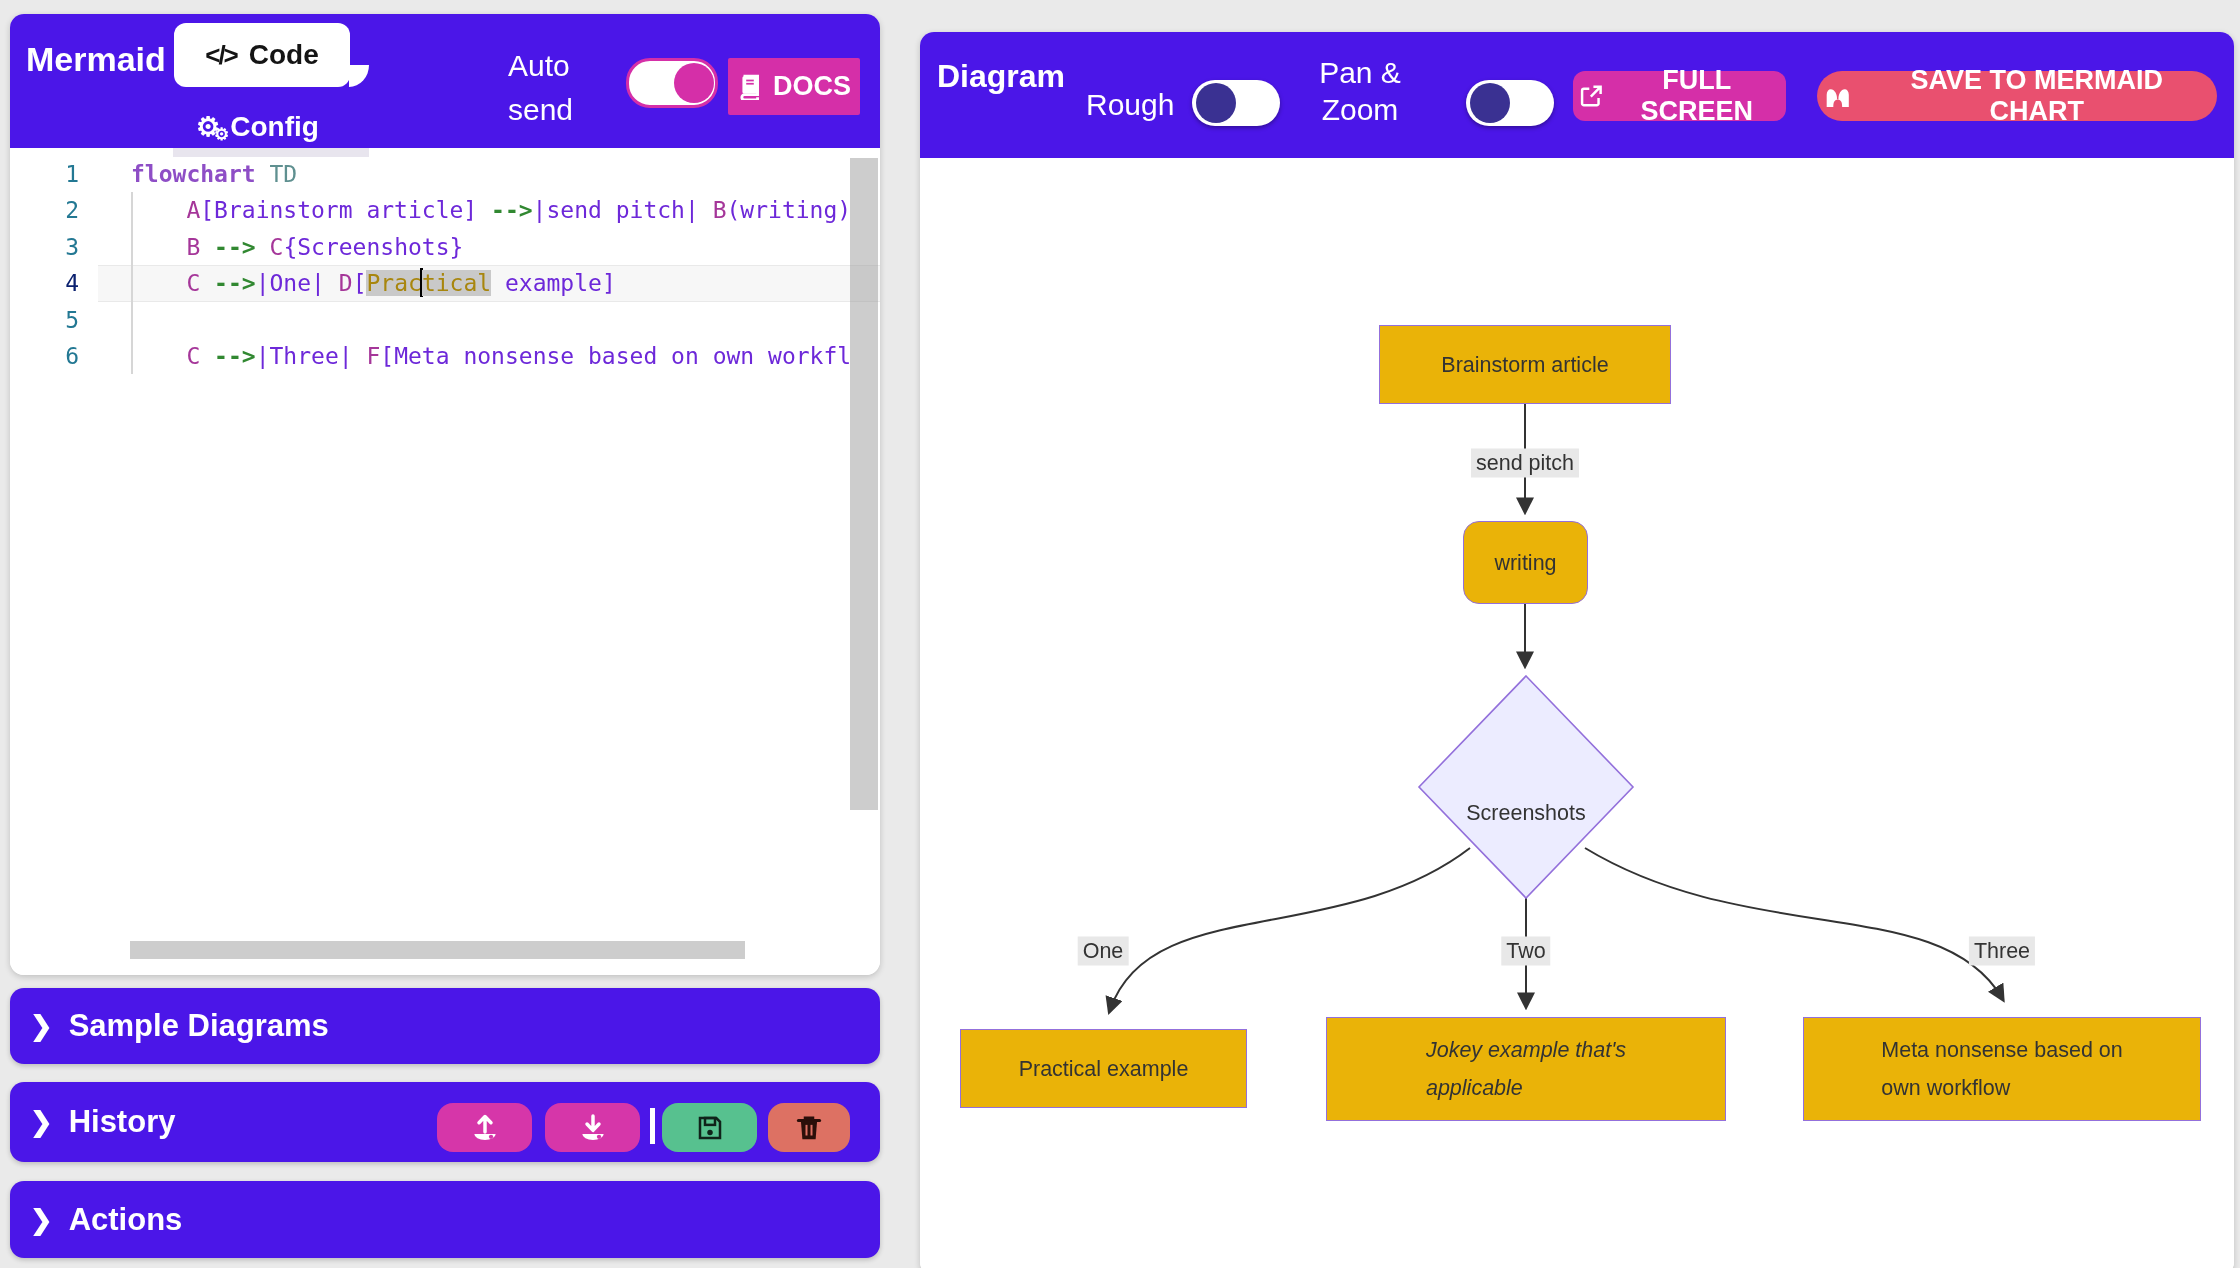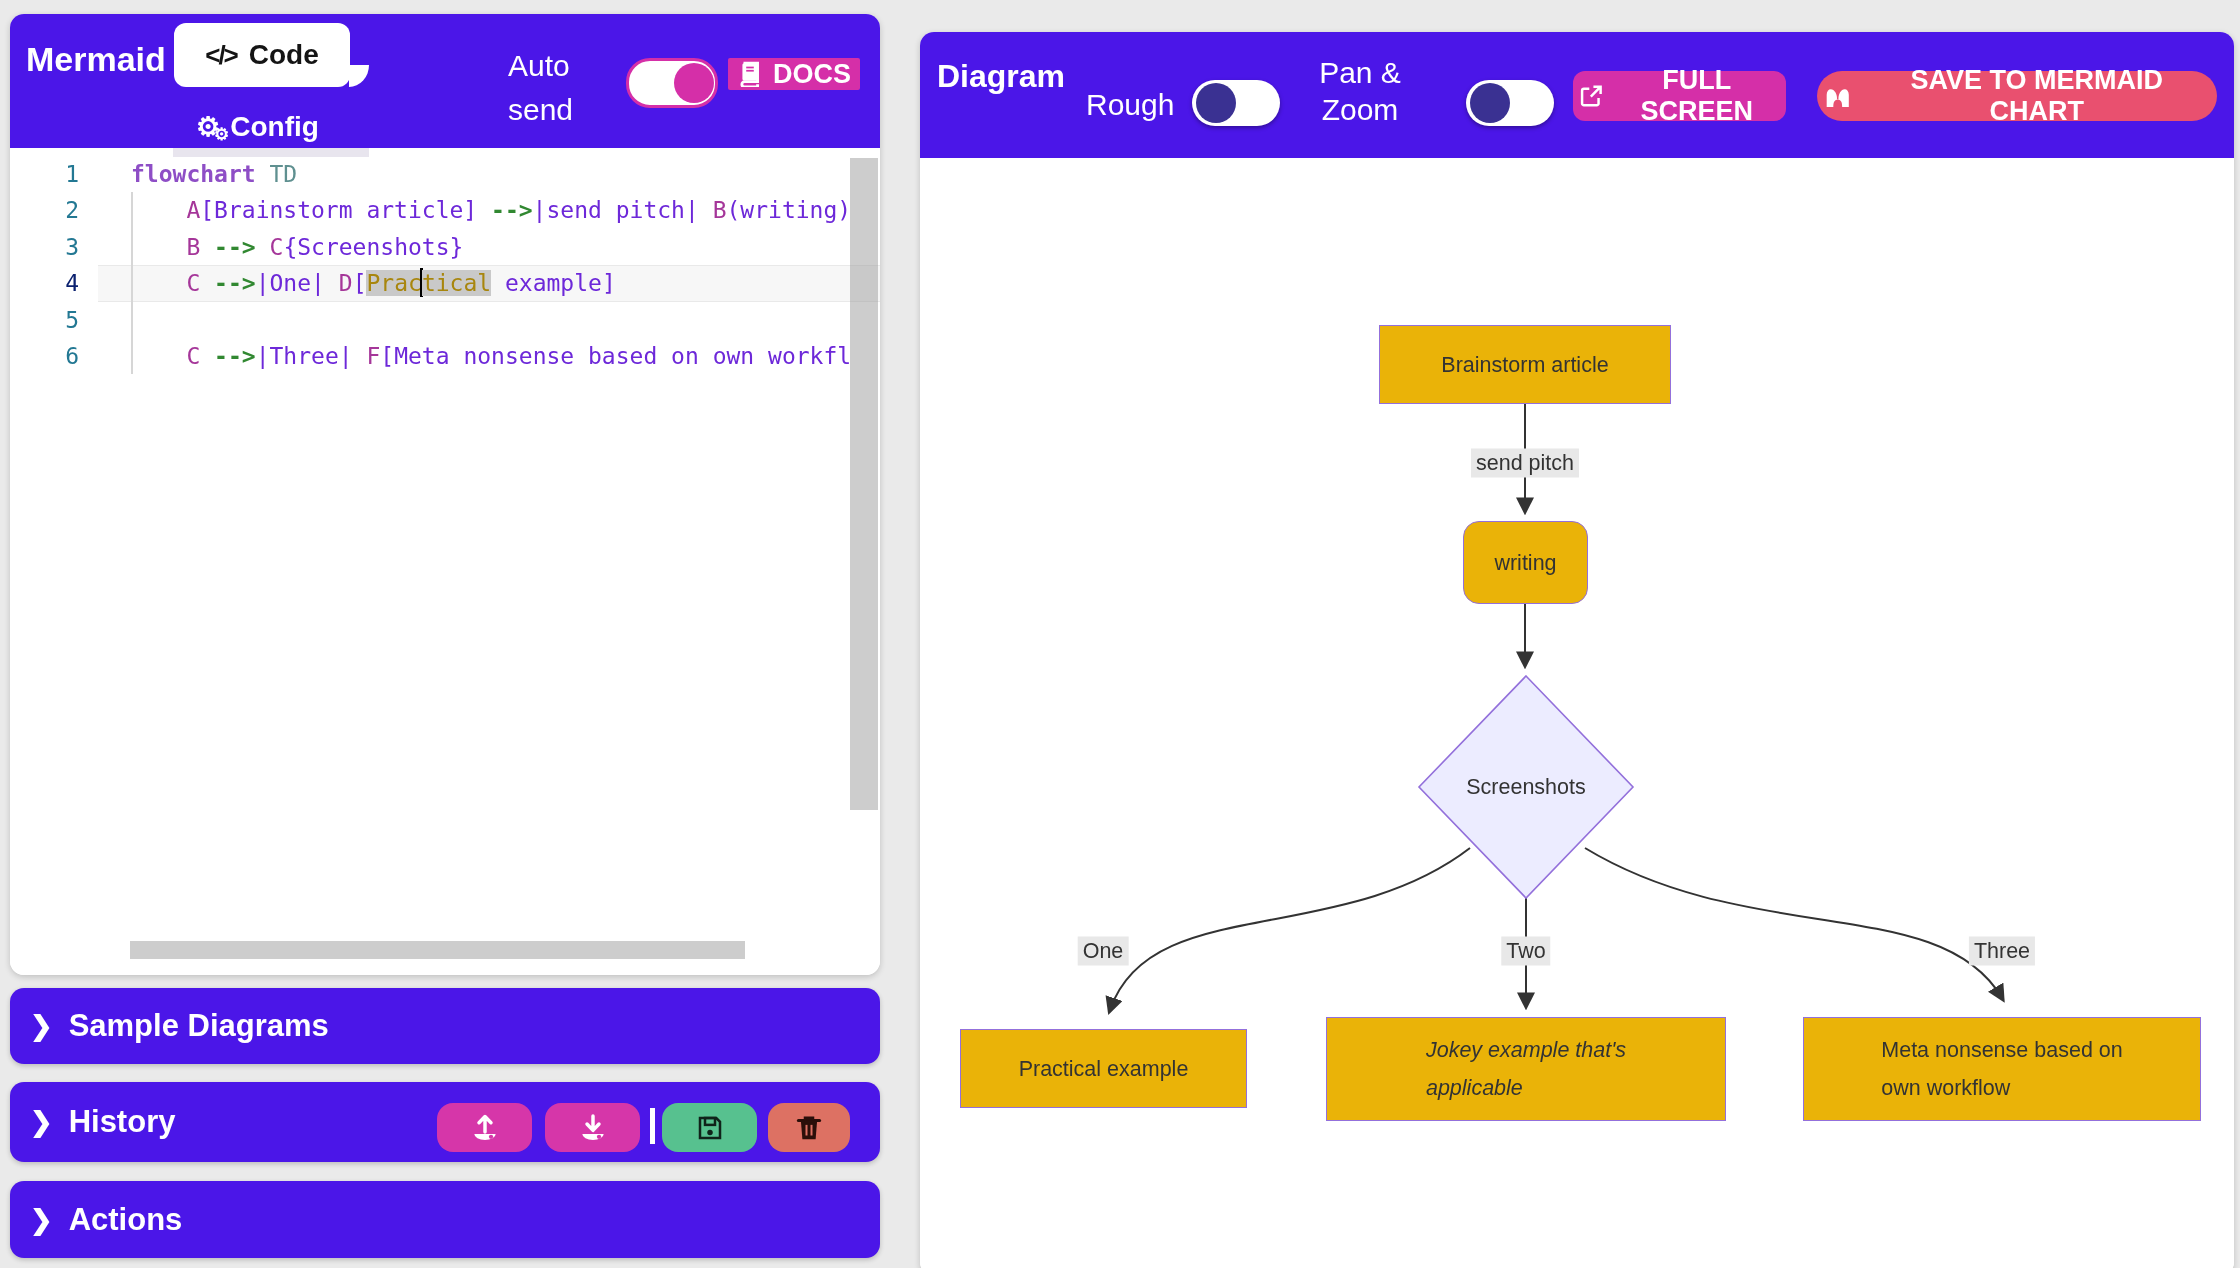--- a/index.html
+++ b/index.html
@@ -26,21 +26,21 @@
   .gear-small{position:absolute;font-size:17px;right:-9px;bottom:-7px;}
   #tab-underline{position:absolute;left:163px;top:134px;width:196px;height:9px;background:#e8e5ee;z-index:4;}
   #auto-sync-label{position:absolute;left:498px;top:30px;width:100px;color:#fff;font-size:30px;line-height:44px;}
   .toggle{position:absolute;width:88px;height:46px;border-radius:24px;background:#fff;cursor:pointer;
           box-shadow:0 2px 4px rgba(0,0,0,.35);}
   .toggle .knob{position:absolute;top:3px;width:40px;height:40px;border-radius:50%;}
   .toggle.on{border:3px solid #D52FA8;width:86px;height:44px;box-shadow:none;}
   .toggle.on .knob{right:1px;top:2px;background:#D52FA8;}
   .toggle.off .knob{left:4px;background:#3A3192;}
   #auto-sync-toggle{left:616px;top:44px;}
-  .pill-btn{position:absolute;height:32px;border-radius:2px;display:flex;align-items:center;justify-content:center;
+  .pill-btn{position:absolute;height:57px;border-radius:2px;display:flex;align-items:center;justify-content:center;
             gap:10px;color:#fff;font-weight:bold;font-size:27px;cursor:pointer;border:none;}
   #docs-btn{left:718px;top:44px;width:132px;background:#D52FA8;}
 
   
   #editor{position:absolute;left:0;top:134px;right:0;bottom:0;background:#fff;
           border-radius:0 0 14px 14px;overflow:hidden;}
   #code-lines{position:absolute;left:0;top:8px;right:0;}
   .code-line{position:relative;display:flex;height:36.4px;line-height:36.4px;
              font-family:"DejaVu Sans Mono",monospace;font-size:23px;white-space:pre;}
   .gutter{width:69px;flex:none;text-align:right;color:#237893;z-index:2;}
@@ -89,21 +89,21 @@
 
   #diagram-body{position:absolute;left:0;top:126px;right:0;bottom:0;background:#fff;
                 border-radius:0 0 14px 14px;overflow:hidden;}
   #edges-svg{position:absolute;left:0;top:0;}
   .edge-path{fill:none;stroke:#333333;stroke-width:2px;}
   .node-shape{fill:#ECECFF;stroke:#9370DB;stroke-width:1.6px;}
   .dnode{position:absolute;background:#eab308;border:1.6px solid #9370DB;box-sizing:border-box;
          display:flex;align-items:center;justify-content:center;text-align:left;
          color:#333;font-size:21.5px;line-height:38px;white-space:pre-line;}
   .dnode.round{border-radius:16px;}
-  .diamond-label{position:absolute;transform:translate(-50%,-50%);color:#333;font-size:21.5px;}
+  .diamond-label{position:absolute;transform:translate(-50%,-50%);color:#333;font-size:21.5px;margin-top:26px;}
   .edge-label{position:absolute;transform:translate(-50%,-50%);background:#e8e8e8;color:#333;
               font-size:21.5px;padding:2px 5px;}
 
   .icon-svg{display:block;}
 </style>
 </head>
 <body>
 
 <div class="card" id="left-panel">
   <div class="purple" id="left-header">

